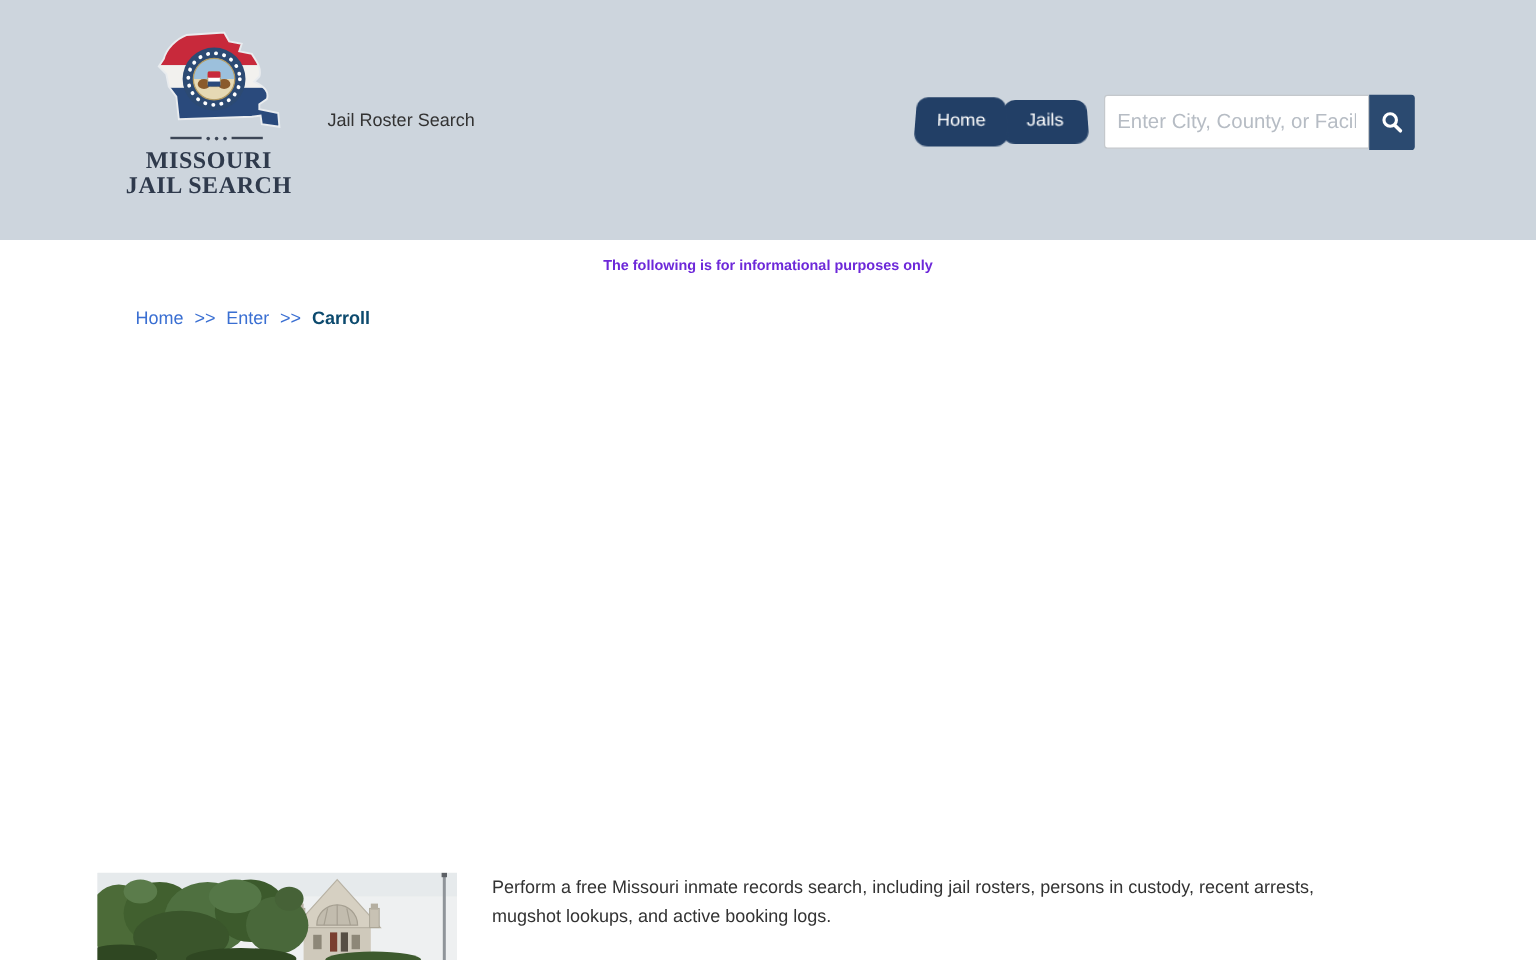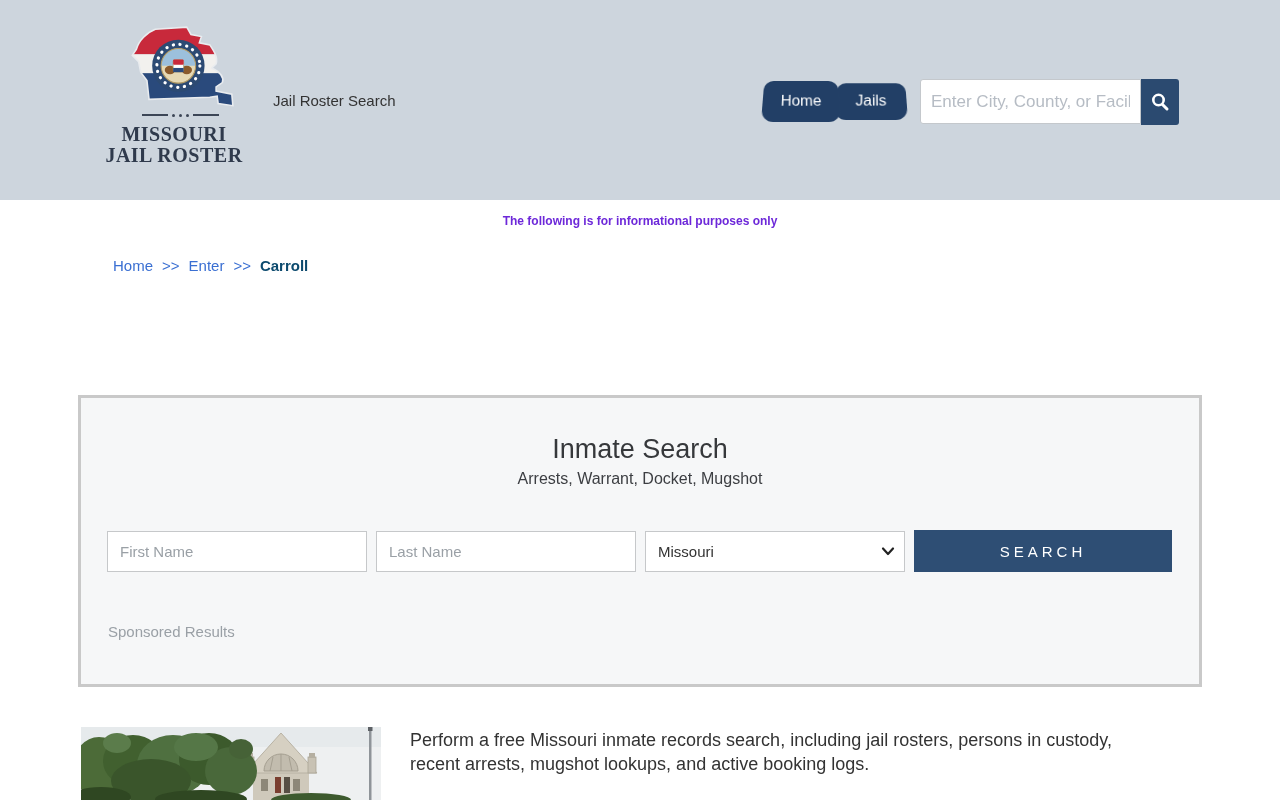--- a/index.html
+++ b/index.html
@@ -67,21 +67,21 @@
   .sel { width:100%; height:100%; border:1px solid #c6c8ca; background:#fff; font-size:15px;
          color:#333; padding:0 30px 0 12px; outline:none; appearance:none; -webkit-appearance:none;
          font-family:"Liberation Sans", sans-serif; cursor:pointer; }
   .sel-chevron { position:absolute; right:10px; top:13px; width:14px; height:14px; pointer-events:none; }
   .btn-search { position:absolute; left:833px; top:132px; width:258px; height:42px;
                 background:#2e4e74; border:none; color:#fff; font-size:15px; letter-spacing:4px;
                 cursor:pointer; font-family:"Liberation Sans", sans-serif; }
   .sponsored { position:absolute; left:27px; top:225px; font-size:15px; color:#9aa0a6; }
 
   .photo { position:absolute; left:81px; top:727px; width:300px; height:74px; overflow:hidden; }
-  .intro-text { position:absolute; left:410px; top:728px; width:740px; font-size:18px;
+  .intro-text { position:absolute; left:410px; top:728px; width:740px; font-size:15px;
                 line-height:24px; color:#333; }
 </style>
 </head>
 <body>
 
 <div id="app">
 
   <div class="header">
 
     <svg class="logo-map" viewBox="0 0 105 82">
@@ -120,21 +120,21 @@
     <div class="logo-divider">
       <span class="bar"></span>
         <span class="dot"></span>
         <span class="dot"></span>
         <span class="dot"></span>
         <span class="bar"></span>
     </div>
 
     <div class="logo-text">
       <div>MISSOURI</div>
-      <div>JAIL ROSTER</div>
+      <div>JAIL SEARCH</div>
     </div>
 
     <div class="tagline">Jail Roster Search</div>
 
     <div class="tab tab-home">
       <span>Home</span>
     </div>
     <div class="tab tab-jails">
       <span>Jails</span>
     </div>
@@ -148,40 +148,20 @@
     </button>
   </div>
 
   <div class="notice">The following is for informational purposes only</div>
 
   <div class="breadcrumb">
     <a>Home</a><span class="sep">&gt;&gt;</span><a>Enter</a><span class="sep">&gt;&gt;</span><span class="current">Carroll</span>
   </div>
 
 
-  <div class="panel">
-    <div class="panel-title">Inmate Search</div>
-    <div class="panel-sub">Arrests, Warrant, Docket, Mugshot</div>
-
-    <input class="fld fld-first" type="text" placeholder="First Name" style="">
-    <input class="fld fld-last" type="text" placeholder="Last Name" style="">
-
-    <div class="sel-wrap">
-      <select class="sel">
-        <option>Missouri</option>
-      </select>
-      <svg class="sel-chevron" viewBox="0 0 14 14">
-        <polyline points="2,4.5 7,10 12,4.5" fill="none" stroke="#222" stroke-width="2.2" stroke-linecap="round" stroke-linejoin="round"></polyline>
-      </svg>
-    </div>
-
-    <button class="btn-search">SEARCH</button>
-
-    <div class="sponsored">Sponsored Results</div>
-  </div>
 
   <div class="photo">
     <svg width="300" height="74" viewBox="0 0 300 74">
       <rect x="0" y="0" width="300" height="74" fill="#eef0f1"></rect>
       <rect x="0" y="0" width="300" height="20" fill="#e6eaec"></rect>
 
       <g>
         <rect x="172" y="44" width="56" height="30" fill="#cfc9bb"></rect>
         <polygon points="200,6 236,46 164,46" fill="#d6d0c2" stroke="#b8b2a4" stroke-width="1"></polygon>
         <path d="M 183 44 A 17 17 0 0 1 217 44 Z" fill="#c2bcae" stroke="#a59f91" stroke-width="1"></path>

